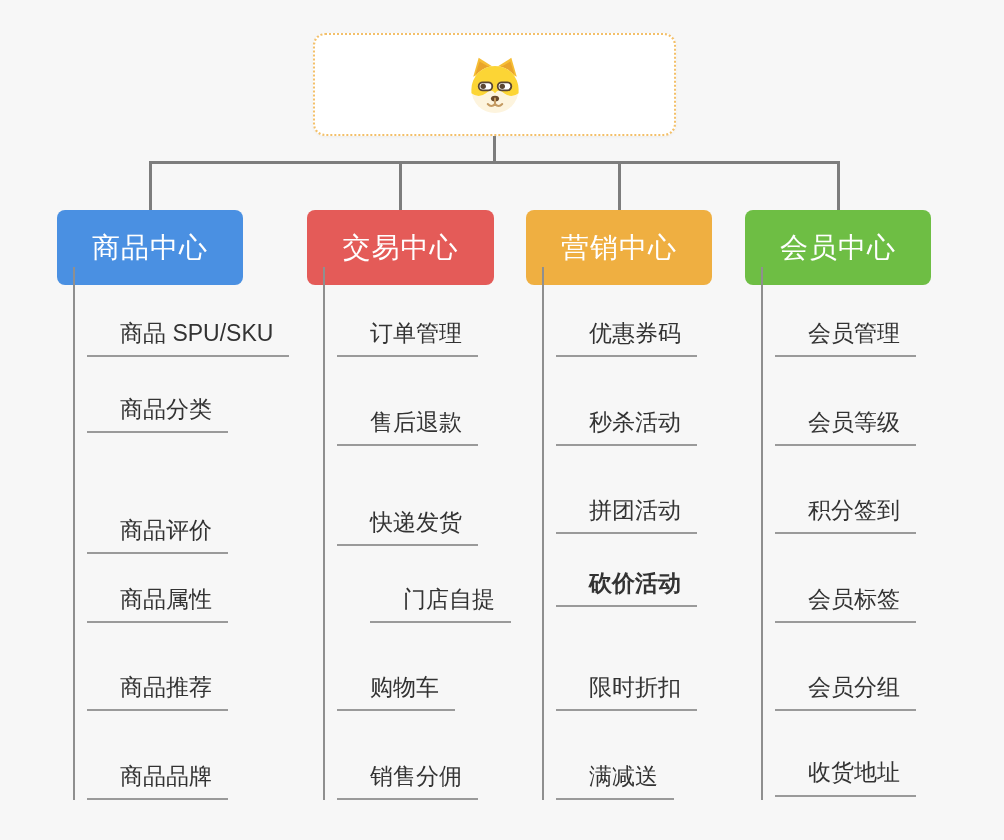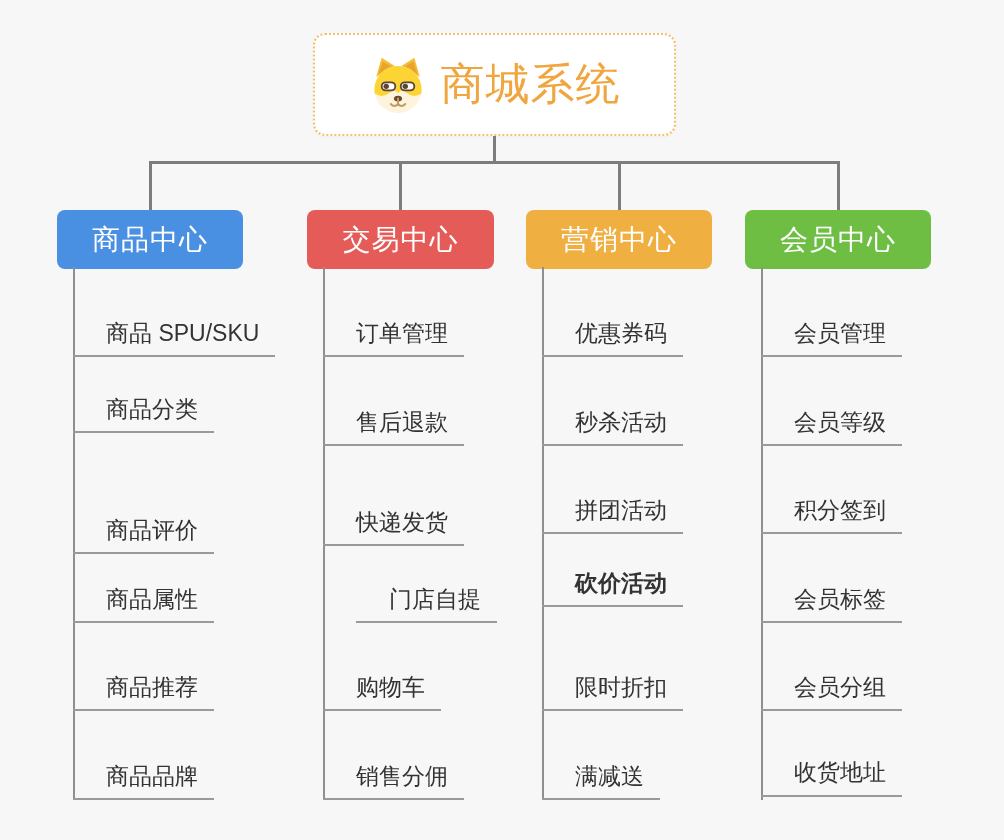--- a/index.html
+++ b/index.html
@@ -28,31 +28,32 @@
   .root-title{
     font-size:44px;
     color:#f0a63f;
     letter-spacing:1px;
     white-space:nowrap;
   }
   .root-icon{width:58px;height:60px;flex:0 0 auto;}
 
   
   .branch-header{
-    position:absolute;top:210px;height:59px;
+    position:absolute;top:210px;height:75px;
     border-radius:8px;
     display:flex;align-items:center;justify-content:center;
     color:#ffffff;font-size:28px;letter-spacing:1px;
     white-space:nowrap;
   }
 
   
   .leaf{
     position:absolute;
     white-space:nowrap;
+    padding-left:14px;
   }
   .leaf-label{
     display:inline-block;
     font-size:23px;
     color:#333333;
     padding:0 16px 7px 33px;
     border-bottom:2px solid #9a9a9a;
     line-height:30px;
   }
 </style>
@@ -77,21 +78,20 @@
         <rect x="14" y="30" width="15" height="9" rx="4.5" fill="#ffffff" stroke="#5a4632" stroke-width="2"></rect>
         <circle cx="19" cy="34.5" r="3" fill="#5a4632"></circle>
         <rect x="35" y="30" width="15" height="9" rx="4.5" fill="#ffffff" stroke="#5a4632" stroke-width="2"></rect>
         <circle cx="40" cy="34.5" r="3" fill="#5a4632"></circle>
       </g>
 
       <ellipse cx="32" cy="48" rx="4.5" ry="3.2" fill="#6b4a2b"></ellipse>
 
       <path d="M32,48 L32,54 M24,54 Q28,58.5 32,54 Q36,58.5 40,54" fill="none" stroke="#c49a62" stroke-width="2.2" stroke-linecap="round"></path>
     </svg>
-    <span class="root-title" style="color: rgb(240, 166, 63);">商城系统</span>
   </div>
 
   <div class="line" style="left: 493px; top: 136px; width: 3px; height: 27px; background: rgb(125, 125, 125);"></div>
   <div class="line" style="left: 149px; top: 161px; width: 690px; height: 3px; background: rgb(125, 125, 125);"></div>
 
   <div id="branches">
       <div class="line" style="left: 149px; top: 161px; width: 3px; height: 49px; background: rgb(125, 125, 125);"></div>
       <div class="branch-header" style="left: 57px; width: 186px; background: rgb(74, 144, 226);">商品中心</div>
       <div class="thin-line" style="left: 73px; top: 267px; width: 2px; height: 533px;"></div>
       <div class="leaf" style="left: 73px; top: 318px;"><span class="leaf-label" style="border-bottom-color: rgb(154, 154, 154);">商品 SPU/SKU</span></div>

